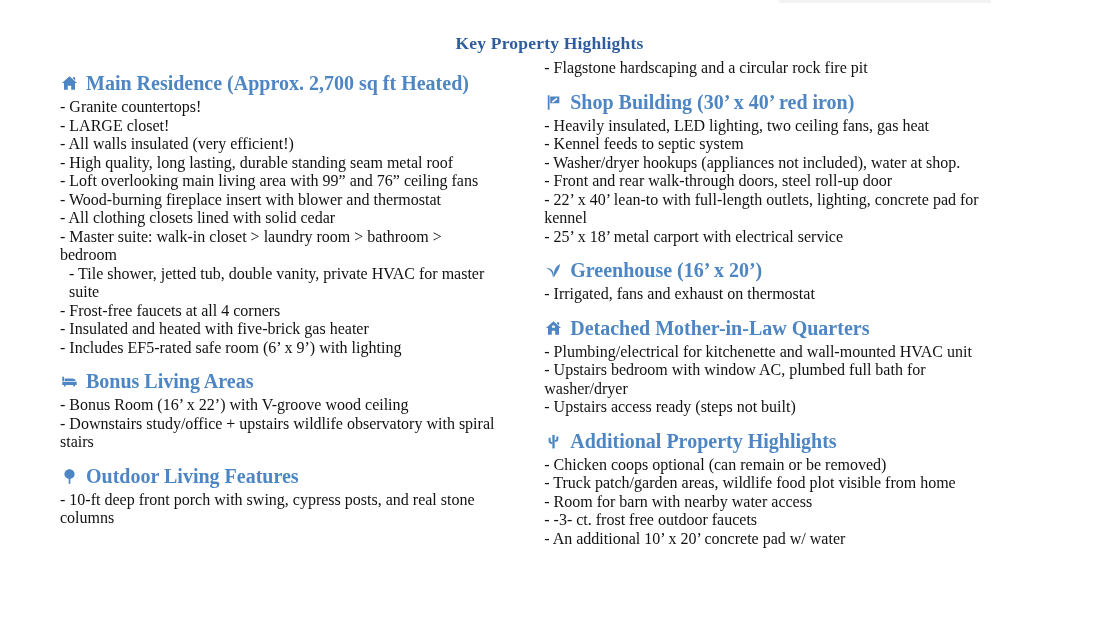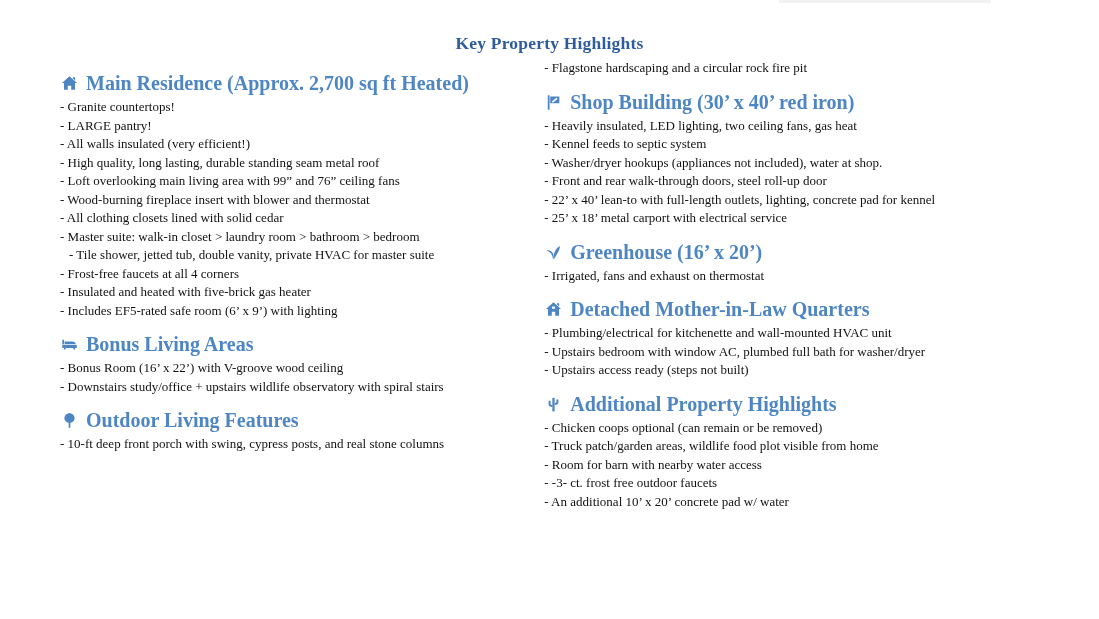--- a/index.html
+++ b/index.html
@@ -11,21 +11,21 @@
   }
   .page { position:relative; width:1005px; height:619px; padding:59px 0 0 60px; background:#fff; }
   .top-artifact { position:absolute; top:0; right:14px; width:212px; height:3px; background:#f3f2f0; }
   .title {
     position:absolute; top:33px; left:0; width:1099px; text-align:center;
     font-size:17.5px; font-weight:bold; color:var(--title-blue,#2E5C9E); letter-spacing:.2px;
   }
   .columns { display:flex; align-items:flex-start; }
   .col-left  { width:470px; }
   .col-right { width:493px; margin-left:45px; }
-  .bullet { font-size:13px; line-height:18.5px; }
+  .bullet { font-size:16px; line-height:18.5px; }
   .bullet.sub { padding-left:9px; }
   .heading {
     display:flex; align-items:center; gap:8px;
     margin:15px 0 5px 0;
     color:var(--heading-blue,#4E86C4); font-weight:bold; font-size:20px; line-height:19px;
   }
   .icon { width:18px; height:18px; flex:0 0 18px; display:inline-flex; align-items:center; justify-content:center; color:var(--heading-blue,#4E86C4); }
   .icon svg { width:17px; height:17px; fill:currentColor; }
 </style>
 </head>
@@ -39,21 +39,21 @@
         <section class="section">
           <div class="heading">
             <span class="icon">
               <svg viewBox="0 0 16 16">
                 <path d="M11.3 2.2h2v2.9l-2-1.8zM8 1.2 0.9 7.6h1.9v6.2h3.6V10h3.2v3.8h3.6V7.6h1.9z"></path>
               </svg>
             </span>
             <span class="heading-text">Main Residence (Approx. 2,700 sq ft Heated)</span>
           </div>
           <div class="bullet">- Granite countertops!</div>
-          <div class="bullet">- LARGE pantry!</div>
+          <div class="bullet">- LARGE closet!</div>
           <div class="bullet">- All walls insulated (very efficient!)</div>
           <div class="bullet">- High quality, long lasting, durable standing seam metal roof</div>
           <div class="bullet">- Loft overlooking main living area with 99” and 76” ceiling fans</div>
           <div class="bullet">- Wood-burning fireplace insert with blower and thermostat</div>
           <div class="bullet">- All clothing closets lined with solid cedar</div>
           <div class="bullet">- Master suite: walk-in closet &gt; laundry room &gt; bathroom &gt; bedroom</div>
           <div class="bullet sub">- Tile shower, jetted tub, double vanity, private HVAC for master suite</div>
           <div class="bullet">- Frost-free faucets at all 4 corners</div>
         </section>
         <section class="section">

